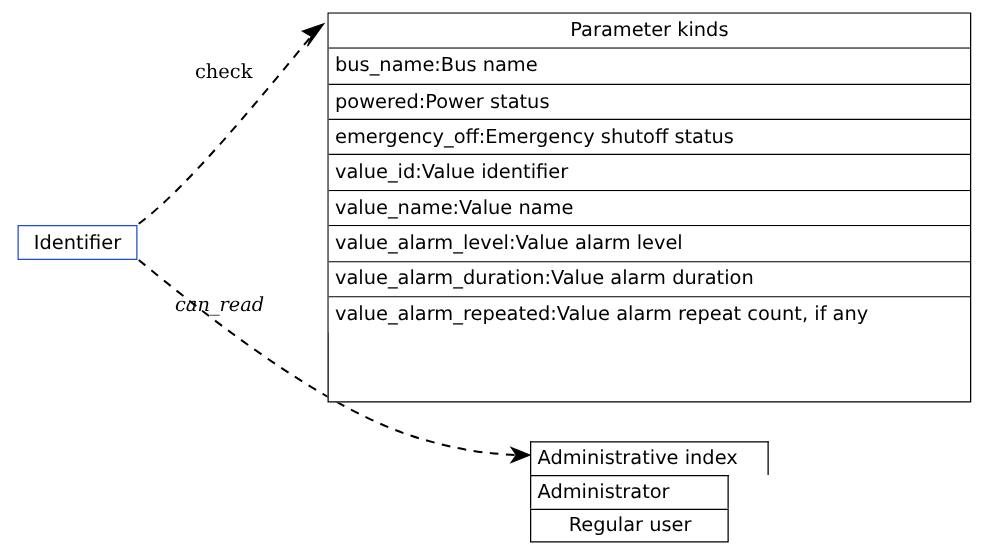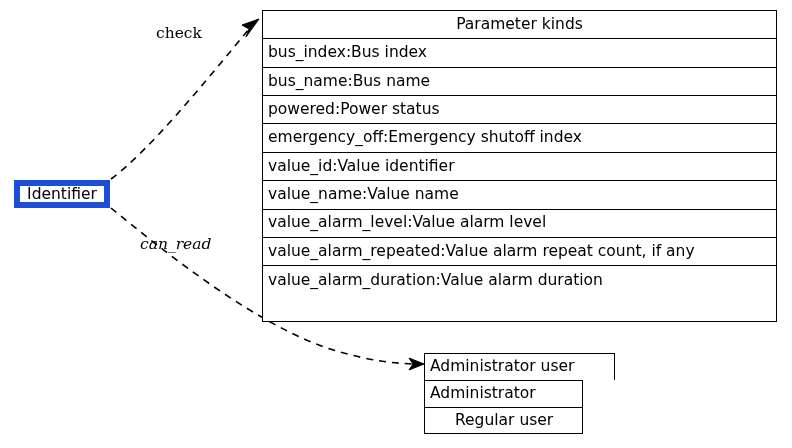--- a/index.html
+++ b/index.html
@@ -54,21 +54,21 @@
   #parameter-kinds .row {
     height: 28.36px;
   }
 
   
   #identifier-node {
     left: 14px;
     top: 180px;
     width: 96px;
     height: 28px;
-    border: 6px solid #1d4ed8;
+    border: 1px solid #1d4ed8;
     box-sizing: border-box;
     background: #ffffff;
     display: flex;
     align-items: center;
     justify-content: center;
     font-size: 15.5px;
     color: #000000;
     position: absolute;
     white-space: nowrap;
   }
@@ -110,21 +110,21 @@
     pointer-events: none;
   }
 
   .edge-label {
     position: absolute;
     font-family: "DejaVu Serif", serif;
     font-size: 15.5px;
     color: #000000;
     white-space: nowrap;
   }
-  #edge-label-check { left: 156px; top: 24px; }
+  #edge-label-check { left: 156px; top: 48px; }
   #edge-label-can-read { left: 140px; top: 235px; font-style: italic; }
 </style>
 </head>
 <body>
 
 <div id="canvas">
 
   <svg id="edges" viewBox="0 0 792 448" width="792" height="448" xmlns="http://www.w3.org/2000/svg">
 
     <path d="M 111,179 C 150,150 205,82 249,29" fill="none" stroke="#000000" stroke-width="1.6" stroke-dasharray="7,6"></path>
@@ -134,30 +134,29 @@
     <polygon points="424,364 409,358 413,364 409,370" fill="#000000" stroke="#000000" stroke-width="1"></polygon>
   </svg>
 
   <div class="edge-label" id="edge-label-check">check</div>
   <div class="edge-label" id="edge-label-can-read">can_read</div>
 
   <div id="identifier-node">Identifier</div>
 
   <div class="record" id="parameter-kinds">
     <div class="row header">Parameter kinds</div>
-    <div class="row">bus_index:Bus index</div>
     <div class="row">bus_name:Bus name</div>
     <div class="row">powered:Power status</div>
-    <div class="row">emergency_off:Emergency shutoff index</div>
+    <div class="row">emergency_off:Emergency shutoff status</div>
     <div class="row">value_id:Value identifier</div>
     <div class="row">value_name:Value name</div>
     <div class="row">value_alarm_level:Value alarm level</div>
+    <div class="row">value_alarm_duration:Value alarm duration</div>
     <div class="row">value_alarm_repeated:Value alarm repeat count, if any</div>
-    <div class="row">value_alarm_duration:Value alarm duration</div>
   </div>
 
   <div class="record" id="admin-user-record">
-    <div class="row header">Administrator user</div>
+    <div class="row header">Administrative index</div>
     <div class="row sub">Administrator</div>
     <div class="row sub">Regular user</div>
   </div>
 
 </div>
 
 </body></html>

